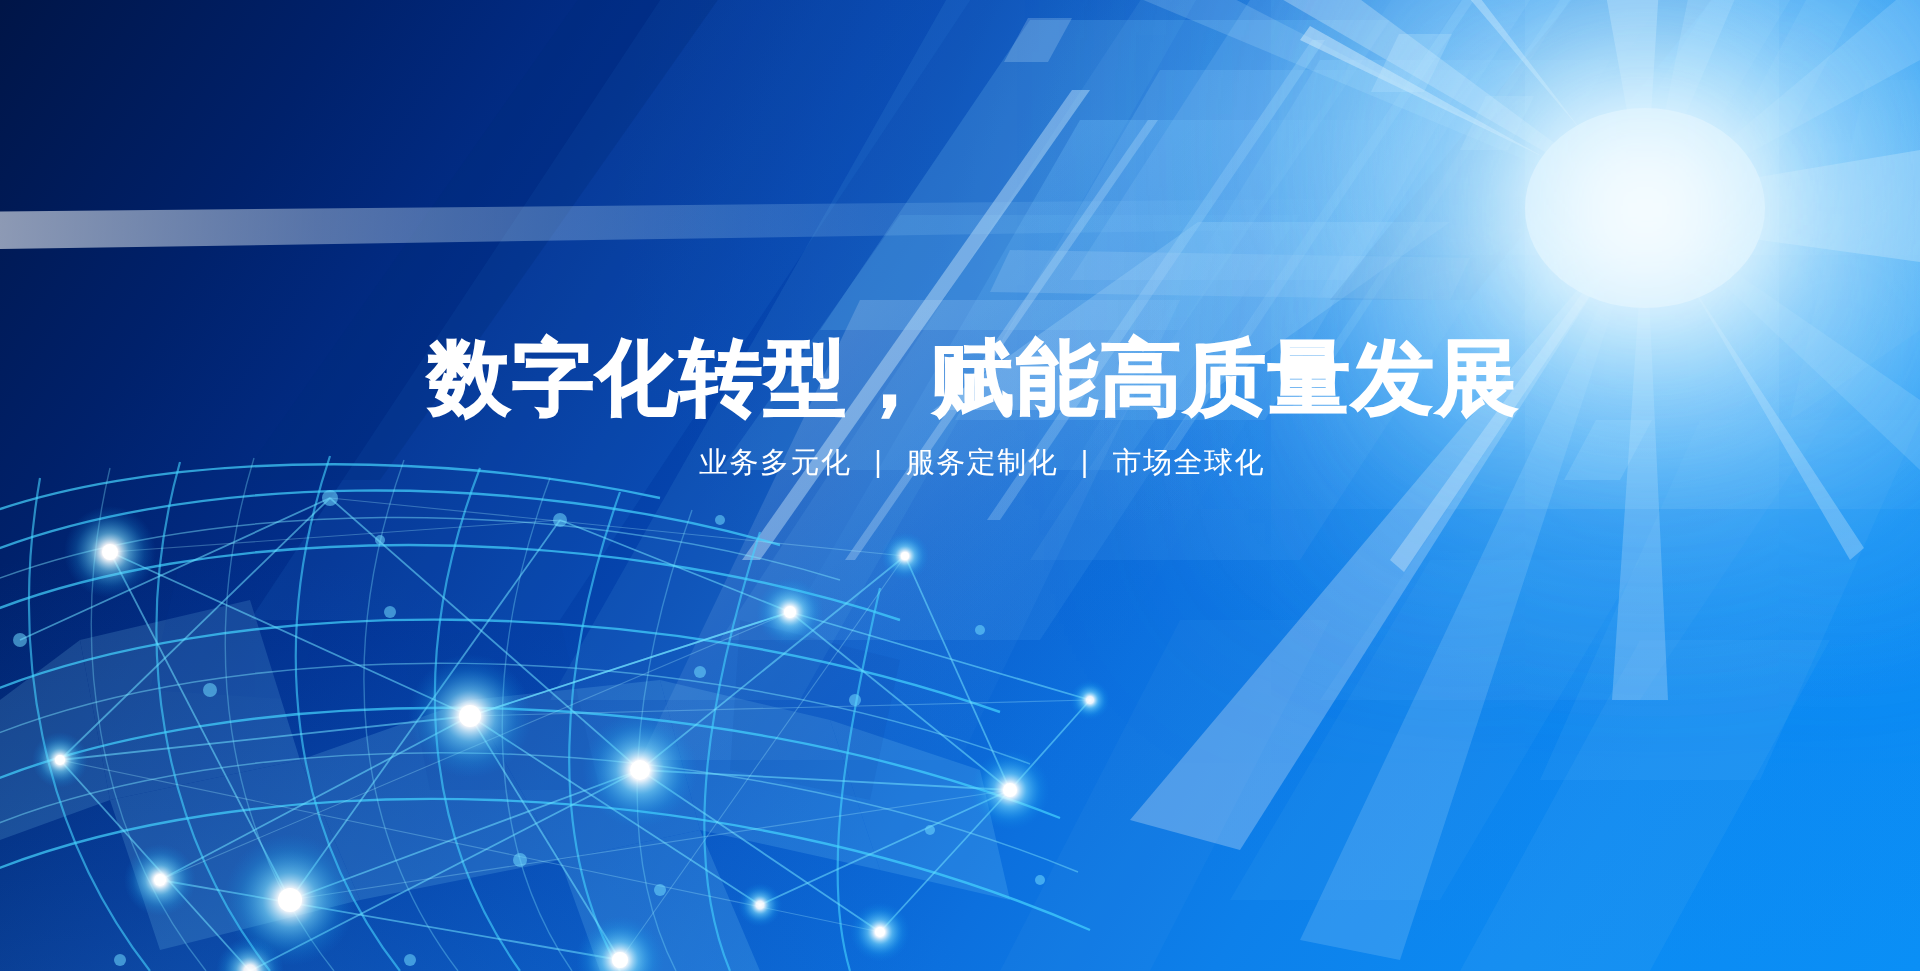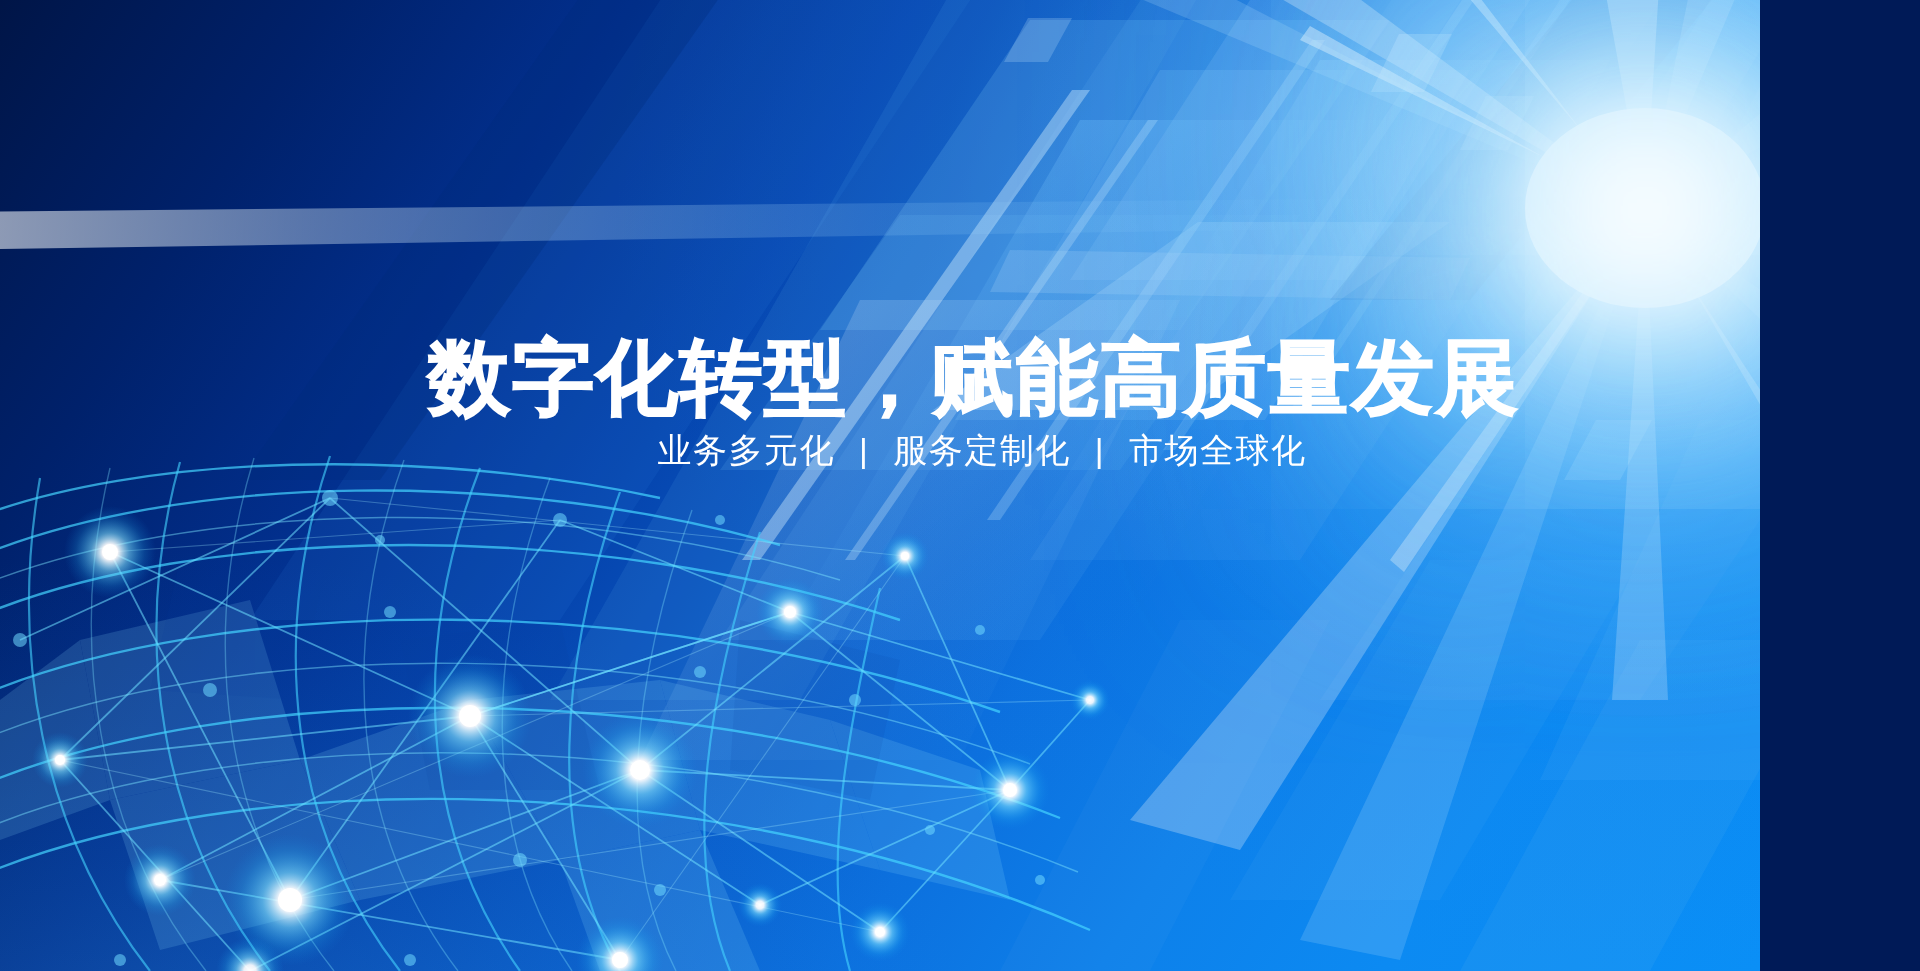--- a/index.html
+++ b/index.html
@@ -2,21 +2,21 @@
 <html lang="zh"><head>
 <meta charset="utf-8">
 <title>Banner</title>
 <style>
   html, body {
     margin: 0; padding: 0;
     background: #001a57;
   }
   #stage {
     position: relative;
-    width: 1760px;
+    width: 1920px;
     height: 971px;
     overflow: hidden;
     font-family: "Liberation Sans", "DejaVu Sans", sans-serif;
     background:
       radial-gradient(ellipse 1500px 1100px at 1660px 200px,
           rgba(120,205,255,0.55) 0%,
           rgba(60,165,250,0.30) 26%,
           rgba(20,120,235,0.10) 48%,
           rgba(0,0,0,0) 70%),
       linear-gradient(122deg,
@@ -61,25 +61,25 @@
     font-size: 82px;
     line-height: 96px;
     font-weight: 700;
     letter-spacing: 2px;
     -webkit-text-stroke: 1.6px #ffffff;
     padding-left: 28px;
   }
   #sub-title {
     display: block;
     color: #ffffff;
-    font-size: 34px;
+    font-size: 29px;
     line-height: 48px;
     font-weight: 400;
     letter-spacing: 1.5px;
-    margin-top: 0;
+    margin-top: 12px;
     padding-left: 44px;
   }
   #sub-title .sep {
     padding: 0 13px;
     font-weight: 300;
   }
 </style>
 </head>
 <body>
 

